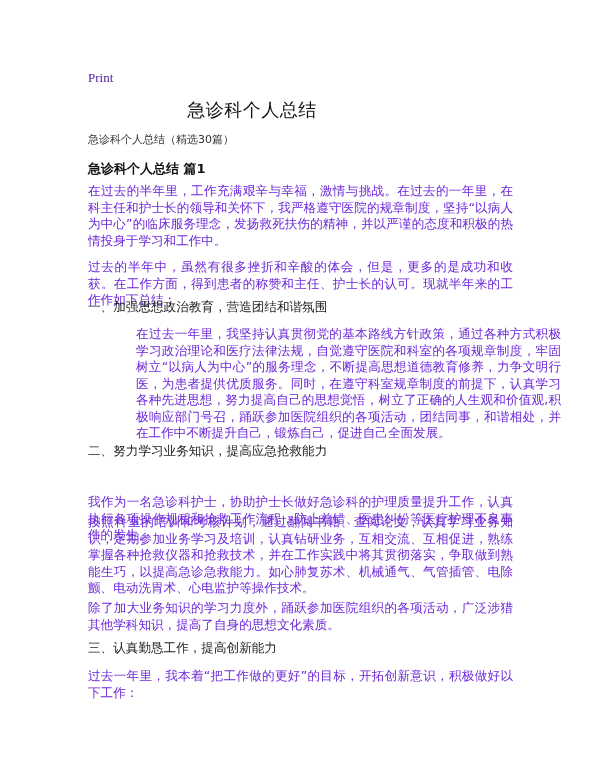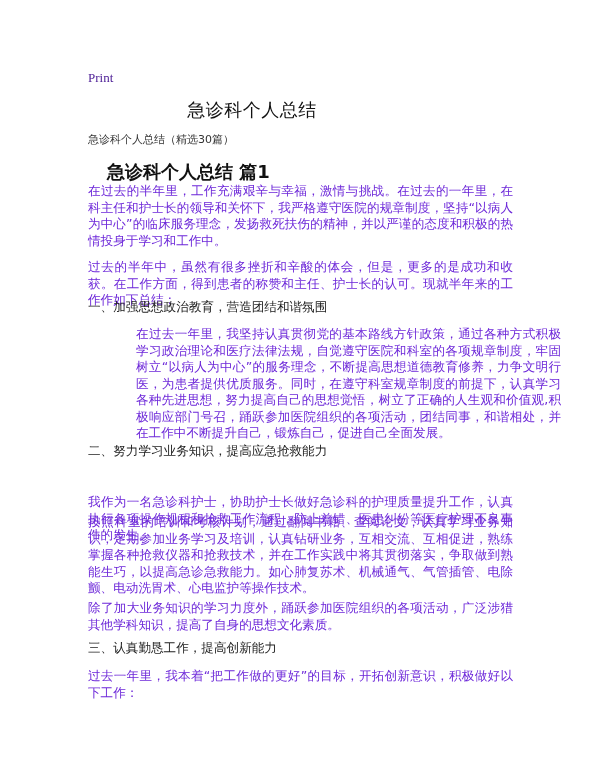--- a/index.html
+++ b/index.html
@@ -17,21 +17,21 @@
       position: absolute; left: 0; width: 504px; top: 98px;
       text-align: center; font-size: 18px; color: #111;
       letter-spacing: 0.5px;
     }
     .subtitle {
       position: absolute; left: 88px; top: 132px;
       font-size: 11px; color: #333;
     }
     .section-title {
       position: absolute; left: 88px; top: 160px;
-      font-size: 18px; font-weight: bold; color: #111; margin-left: 19px;
+      font-size: 13px; font-weight: bold; color: #111;
     }
     .para {
       position: absolute; left: 88px; width: 425px;
       font-size: 12.6px; line-height: 16.5px; color: #6d28d9;
       text-align: justify; margin: 0;
     }
     .heading {
       position: absolute; left: 88px; width: 425px;
       font-size: 12.6px; line-height: 16.5px; color: #222; margin: 0;
     }

